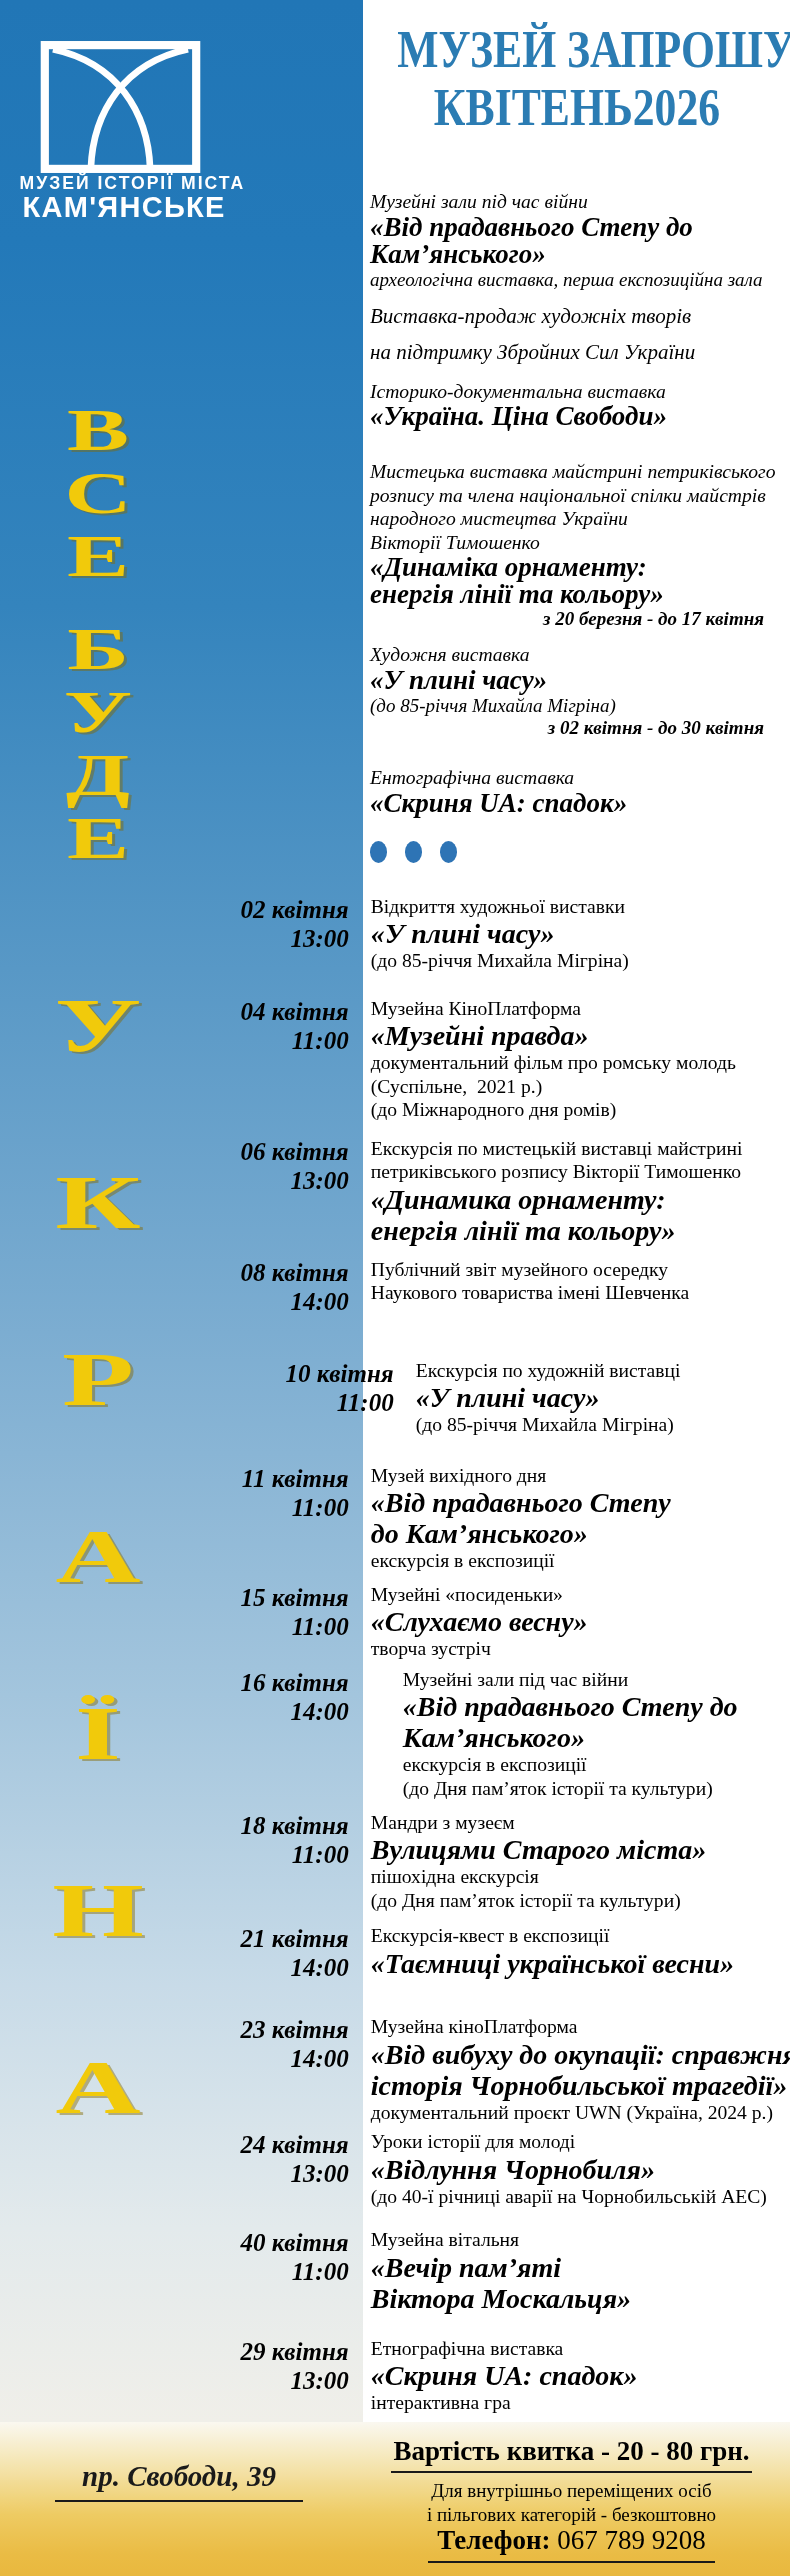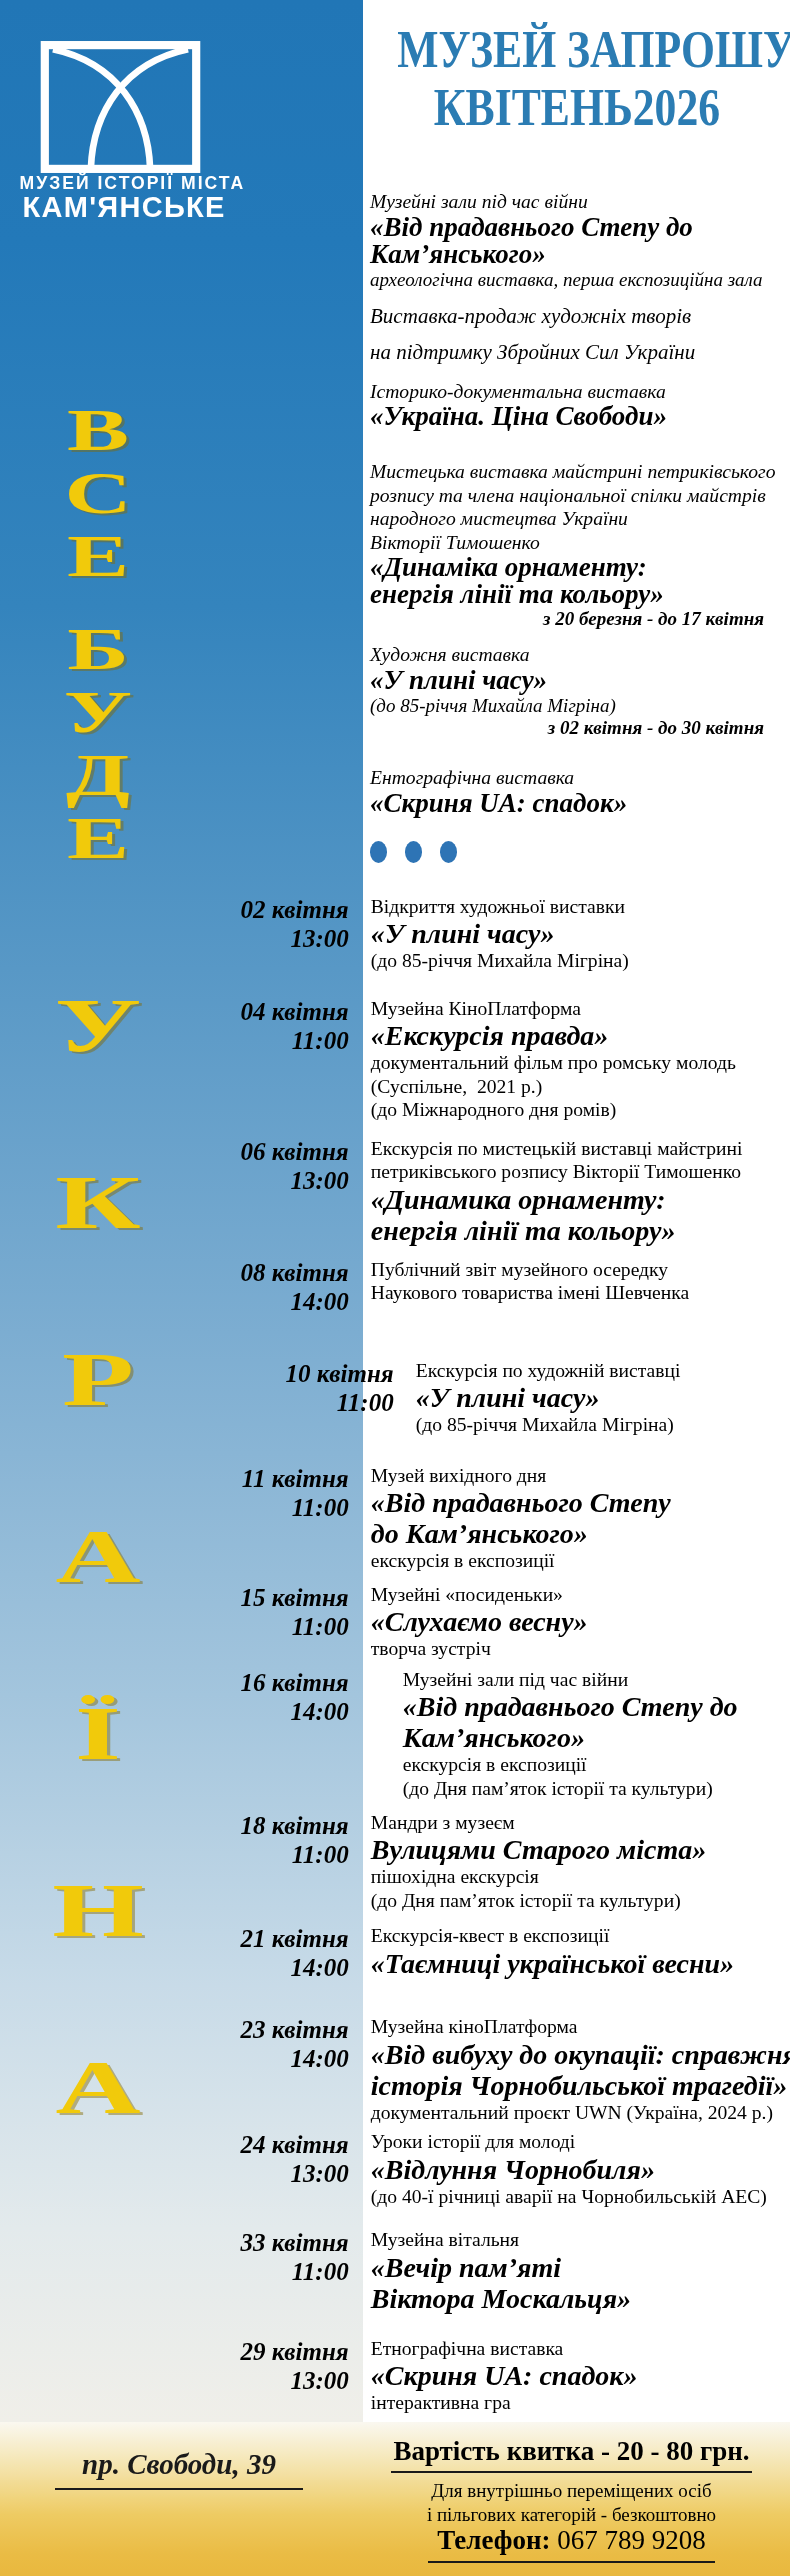--- a/index.html
+++ b/index.html
@@ -72,21 +72,21 @@
   .event:nth-of-type(8){margin-top:7px;gap:32px;}
   .event:nth-of-type(9){margin-top:10.4px;}
   .event:nth-of-type(10){margin-top:12.4px;}
   .event:nth-of-type(11){margin-top:33px;}
   .event:nth-of-type(12){margin-top:6px;}
   .event:nth-of-type(13){margin-top:19.6px;}
   .event:nth-of-type(14){margin-top:23px;}
   
   .footer{position:absolute;left:0;top:2422px;width:791px;height:154px;
     background:linear-gradient(180deg,#faf8f0 0%, #f4e3ab 30%, #eecb63 60%, #eabc45 85%, #e9b83e 100%);}
-  .addr{position:absolute;left:55px;top:26px;width:248px;text-align:center;
+  .addr{position:absolute;left:55px;top:38px;width:248px;text-align:center;
     font-style:italic;font-weight:bold;font-size:29px;
     border-bottom:2.6px solid #1a1a1a;padding-bottom:6.5px;color:#1a1a1a;white-space:pre;}
   .fee-wrap{position:absolute;left:363px;top:14.3px;width:417px;text-align:center;}
   .fee{display:inline-block;font-weight:bold;font-size:27px;
     border-bottom:2.6px solid #1a1a1a;padding:0 2.6px 3.9px 2.6px;white-space:pre;}
   .fee-note{font-size:19px;line-height:27px;margin-top:6.5px;white-space:pre;}
   .phone-wrap{position:absolute;left:363px;top:103px;width:417px;text-align:center;}
   .phone{display:inline-block;font-size:27px;border-bottom:2.6px solid #1a1a1a;
     padding:0 9px 5.2px 9px;white-space:pre;}
   .phone b{font-weight:bold;}
@@ -220,21 +220,21 @@
         <div class="ev-line">Відкриття художньої виставки</div>
         <div class="ev-title">«У плині часу»</div>
         <div class="ev-line">(до 85-річчя Михайла Мігріна)</div>
       </div>
   </div>
 
   <div class="event">
     <div class="ev-date"><div class="">04 квітня</div><div class="">11:00</div></div>
     <div class="ev-body">
         <div class="ev-line">Музейна КіноПлатформа</div>
-        <div class="ev-title">«Екскурсія правда»</div>
+        <div class="ev-title">«Музейні правда»</div>
         <div class="ev-line">документальний фільм про ромську молодь</div>
         <div class="ev-line">(Суспільне,  2021 р.)</div>
         <div class="ev-line">(до Міжнародного дня ромів)</div>
       </div>
   </div>
 
   <div class="event">
     <div class="ev-date"><div class="">06 квітня</div><div class="">13:00</div></div>
     <div class="ev-body">
         <div class="ev-line">Екскурсія по мистецькій виставці майстрині</div>
@@ -322,21 +322,21 @@
   <div class="event">
     <div class="ev-date"><div class="">24 квітня</div><div class="">13:00</div></div>
     <div class="ev-body">
         <div class="ev-line">Уроки історії для молоді</div>
         <div class="ev-title">«Відлуння Чорнобиля»</div>
         <div class="ev-line">(до 40-ї річниці аварії на Чорнобильській АЕС)</div>
       </div>
   </div>
 
   <div class="event">
-    <div class="ev-date"><div class="">33 квітня</div><div class="">11:00</div></div>
+    <div class="ev-date"><div class="">40 квітня</div><div class="">11:00</div></div>
     <div class="ev-body">
         <div class="ev-line">Музейна вітальня</div>
         <div class="ev-title">«Вечір пам’яті</div>
         <div class="ev-title">Віктора Москальця»</div>
       </div>
   </div>
 
   <div class="event">
     <div class="ev-date"><div class="">29 квітня</div><div class="">13:00</div></div>
     <div class="ev-body">

